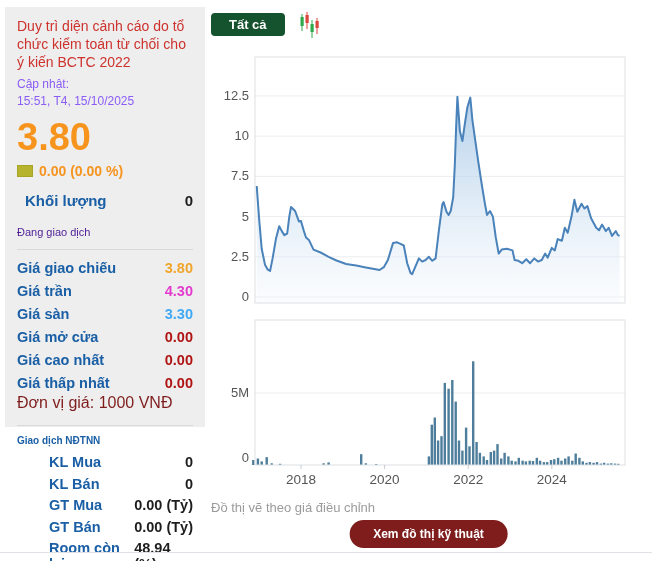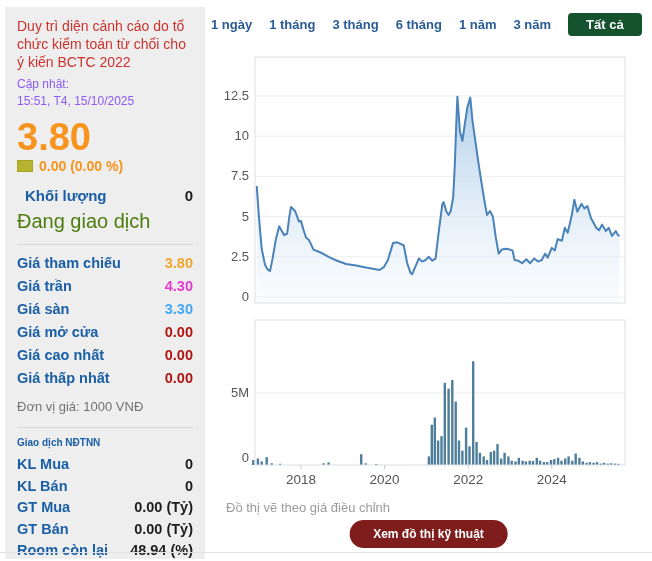--- a/index.html
+++ b/index.html
@@ -1,51 +1,51 @@
 <!DOCTYPE html>
 <html><head>
 <meta charset="utf-8">
 <style>
   html,body{margin:0;padding:0;background:#fff;font-family:"Liberation Sans",sans-serif;}
   #app{position:relative;width:652px;height:561px;background:#ffffff;overflow:hidden;}
 
   
-  .sidebar{position:absolute;left:5px;top:7px;width:200px;height:552px;background:#eeeeee;
+  .sidebar{position:absolute;left:5px;top:7px;width:200px;height:420px;background:#eeeeee;
            box-sizing:border-box;padding:8px 12px 0 12px;}
   .alert{color:#cd322d;font-size:14px;line-height:1.3;margin:2px 0 4px 0;}
   .update{color:#8b5cf6;font-size:12px;line-height:1.45;}
   .price{color:#f7941e;font-size:38px;font-weight:700;margin-top:8px;line-height:1.05;}
-  .chg{display:flex;align-items:center;color:#f7941e;font-weight:700;font-size:14px;text-align:center;}
+  .chg{display:flex;align-items:center;margin-top:5px;color:#f7941e;font-weight:700;font-size:14px;text-align:center;}
   .chg .sq{width:14px;height:10px;background:#b6b42e;border:1px solid #a8a524;margin-right:6px;}
   .kv{display:flex;justify-content:space-between;align-items:baseline;}
   .kv-vol{margin-top:13px;font-size:15px;font-weight:700;}
   .kv-vol .l{color:#1a5fa5;margin-left:8px;}
   .kv-vol .v{color:#1d1d1d;}
-  .status{margin-top:6px;color:#4d7c0f;font-size:20px;}
+  .status{margin-top:17px;color:#4c1d95;font-size:11px;}
   hr.div{border:0;border-top:1px solid #d9d9d9;margin:11px 0 6px 0;}
   .prow{display:flex;justify-content:space-between;padding:3.5px 0;font-size:14.5px;}
   .prow .l{color:#1a5fa5;font-weight:600;}
   .prow .v{font-weight:700;}
-  .unit{margin-top:10px;color:#737373;font-size:13px;}
+  .unit{color:#7f1d1d;font-size:16px;}
   hr.div2{border:0;border-top:1px solid #d9d9d9;margin:13px 0 9px 0;}
   .fh{font-size:10px;font-weight:700;color:#1a5fa5;margin-bottom:5px;}
   .frow{display:flex;justify-content:space-between;padding:2.8px 0;font-size:14.5px;font-weight:700;}
-  .frow .l{color:#1a5fa5;}
+  .frow .l{color:#1a5fa5;margin-left:32px;}
   .frow .v{color:#1d1d1d;}
 
   
   .main{position:absolute;left:205px;top:0;width:447px;height:561px;}
   .range-row{position:absolute;left:6px;top:9px;display:flex;align-items:center;gap:17px;}
   .range-items{display:flex;align-items:center;gap:17px;}
   .range-btn{color:#2a5b97;font-weight:700;font-size:13px;cursor:pointer;white-space:nowrap;}
   .range-sel{background:#14532d;color:#fff;font-weight:700;font-size:13px;border-radius:4px;
              padding:4px 18px;cursor:pointer;white-space:nowrap;}
   .candle-icon{margin-left:-2px;margin-top:2px;cursor:pointer;}
   #charts{position:absolute;left:0;top:0;}
-  .footer-notes{position:absolute;left:21px;right:6px;top:500px;display:flex;
+  .footer-notes{position:absolute;left:6px;right:6px;top:500px;display:flex;
                 justify-content:space-between;color:#9b9b9b;font-size:13px;}
   .tech-btn{position:absolute;top:520px;left:50%;transform:translateX(-50%);
             background:#7f1d1d;color:#fff;font-size:12px;font-weight:600;border:0;
             border-radius:17px;padding:7px 24px;cursor:pointer;white-space:nowrap;
             font-family:"Liberation Sans",sans-serif;}
   .bottom-line{position:absolute;left:0;top:552px;width:652px;border-top:1px solid #dfe3e8;}
 </style>
 </head>
 <body>
 
@@ -63,21 +63,21 @@
       <span>0.00 (0.00 %)</span>
     </div>
     <div class="kv kv-vol">
       <span class="l">Khối lượng</span>
       <span class="v">0</span>
     </div>
     <div class="status">Đang giao dịch</div>
     <hr class="div">
     <div>
         <div class="kv prow">
-          <span class="l">Giá tham chiếu</span>
+          <span class="l">Giá giao chiếu</span>
           <span class="v" style="color: rgb(240, 165, 44);">3.80</span>
         </div>
         <div class="kv prow">
           <span class="l">Giá trần</span>
           <span class="v" style="color: rgb(226, 59, 205);">4.30</span>
         </div>
         <div class="kv prow">
           <span class="l">Giá sàn</span>
           <span class="v" style="color: rgb(65, 169, 245);">3.30</span>
         </div>
@@ -216,28 +216,20 @@
         <text x="95.98870056496841" y="484" text-anchor="middle" font-size="13.5" fill="#555555">2018</text>
         <line x1="179.60451977400882" x2="179.60451977400882" y1="465" y2="469" stroke="#c8ccd0" stroke-width="1"></line>
         <text x="179.60451977400882" y="484" text-anchor="middle" font-size="13.5" fill="#555555">2020</text>
         <line x1="263.22033898304926" x2="263.22033898304926" y1="465" y2="469" stroke="#c8ccd0" stroke-width="1"></line>
         <text x="263.22033898304926" y="484" text-anchor="middle" font-size="13.5" fill="#555555">2022</text>
         <line x1="346.83615819208967" x2="346.83615819208967" y1="465" y2="469" stroke="#c8ccd0" stroke-width="1"></line>
         <text x="346.83615819208967" y="484" text-anchor="middle" font-size="13.5" fill="#555555">2024</text>
       </svg>
 
     <div class="range-row">
-      <div class="range-items">
-          <span class="range-btn">1 ngày</span>
-          <span class="range-btn">1 tháng</span>
-          <span class="range-btn">3 tháng</span>
-          <span class="range-btn">6 tháng</span>
-          <span class="range-btn">1 năm</span>
-          <span class="range-btn">3 năm</span>
-        </div>
       <span class="range-sel">Tất cả</span>
       <svg class="candle-icon" width="21" height="28" viewBox="0 0 21 28">
         <line x1="2" y1="3" x2="2" y2="20" stroke="#2fa84c" stroke-width="1"></line>
         <rect x="0.5" y="6" width="3.2" height="9" fill="#2fa84c"></rect>
         <line x1="7" y1="1" x2="7" y2="18" stroke="#d8463c" stroke-width="1"></line>
         <rect x="5.5" y="4" width="3.2" height="8" fill="#d8463c"></rect>
         <line x1="12" y1="9" x2="12" y2="27" stroke="#2fa84c" stroke-width="1"></line>
         <rect x="10.5" y="13" width="3.2" height="8" fill="#2fa84c"></rect>
         <line x1="17" y1="7" x2="17" y2="23" stroke="#d8463c" stroke-width="1"></line>
         <rect x="15.5" y="10" width="3.2" height="7" fill="#d8463c"></rect>

